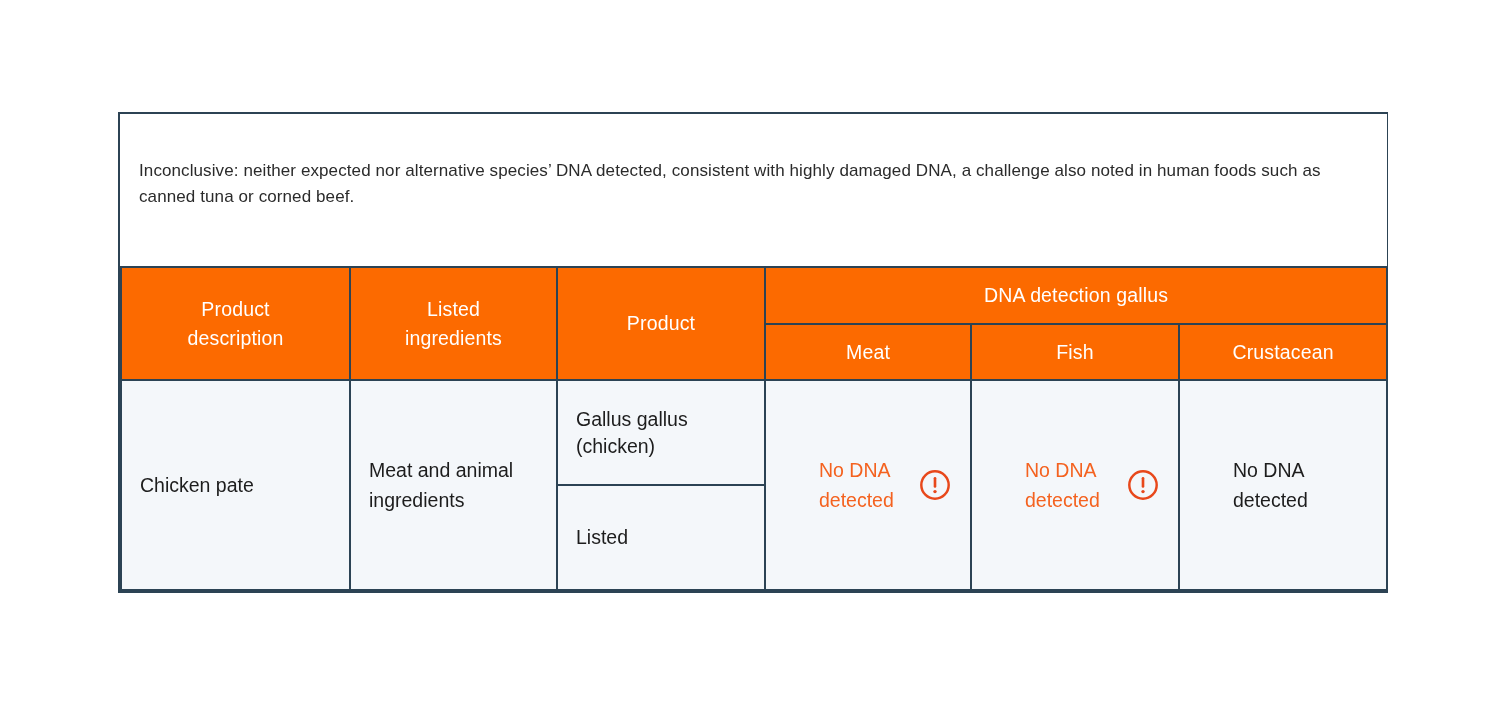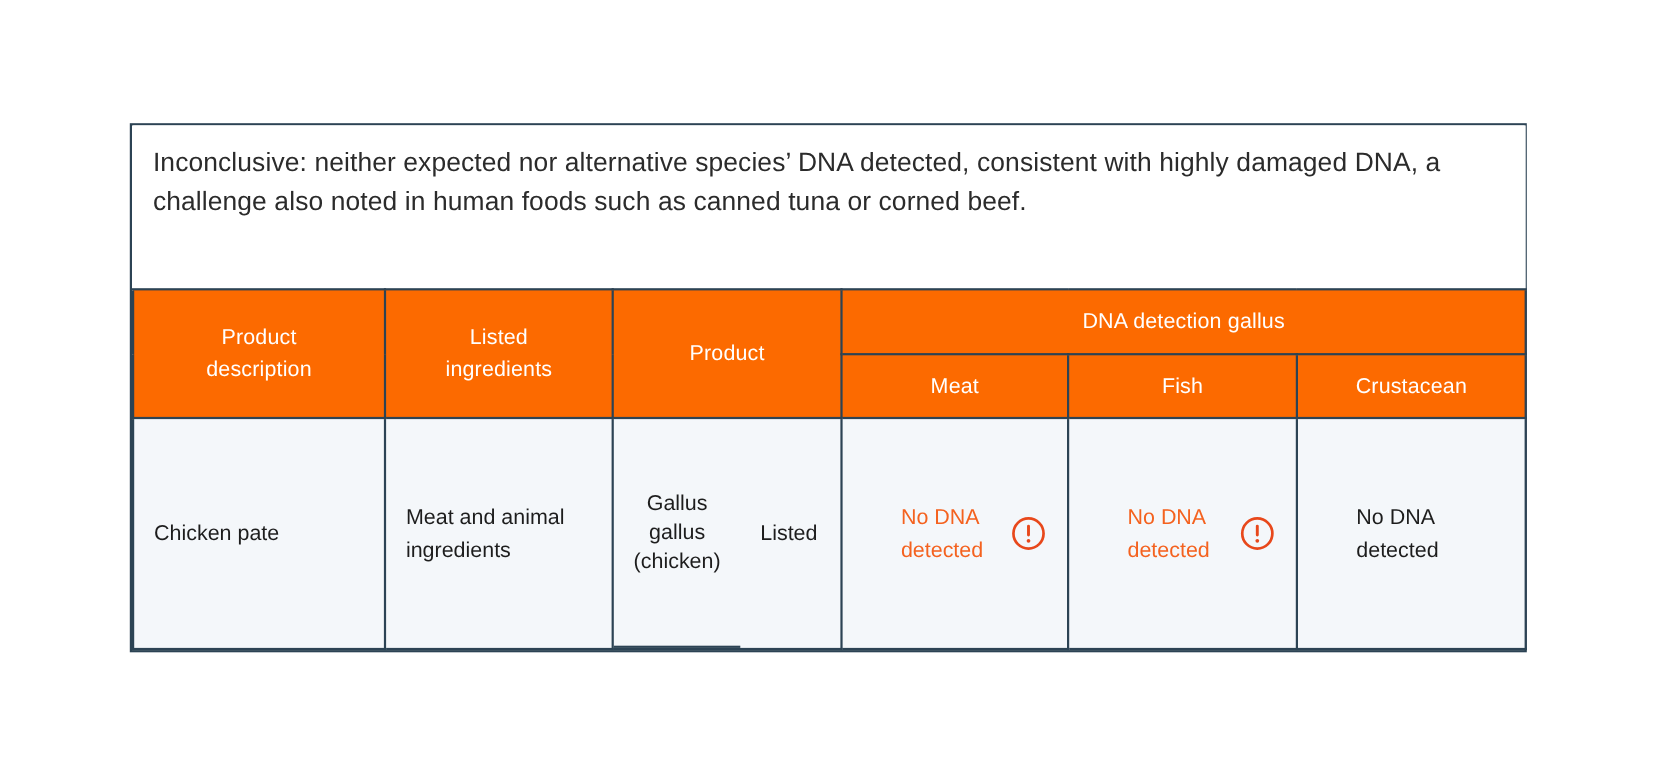--- a/index.html
+++ b/index.html
@@ -42,24 +42,25 @@
   
   .note-cell {
     background: #ffffff;
     border-top: none !important;
     border-left: none !important;
     border-right: none !important;
     padding: 16px 18px 18px 18px !important;
     vertical-align: top !important;
   }
   .note-text {
-    font-size: 24px;
+    font-size: 17px;
     line-height: 1.52;
     color: #2b2b2b;
     letter-spacing: 0.1px;
+    margin-top: 28px;
   }
   
   .hdr {
     background: #fc6a00;
     color: #ffffff;
     text-align: center;
     font-size: 19.5px;
     line-height: 1.45;
     letter-spacing: 0.15px;
     padding: 6px 8px !important;
@@ -96,23 +97,22 @@
     color: #1d1d1d;
   }
   .warn-icon {
     flex: 0 0 auto;
     width: 34px;
     height: 34px;
     display: block;
   }
   .expected-sub {
     display: flex;
-    flex-direction: row;
+    flex-direction: column;
     height: 100%;
-    text-align: center;
   }
   .expected-part {
     flex: 1 1 0;
     display: flex;
     align-items: center;
     padding: 8px 18px;
     box-sizing: border-box;
     font-size: 19.5px;
     line-height: 1.35;
     color: #1d1d1d;

